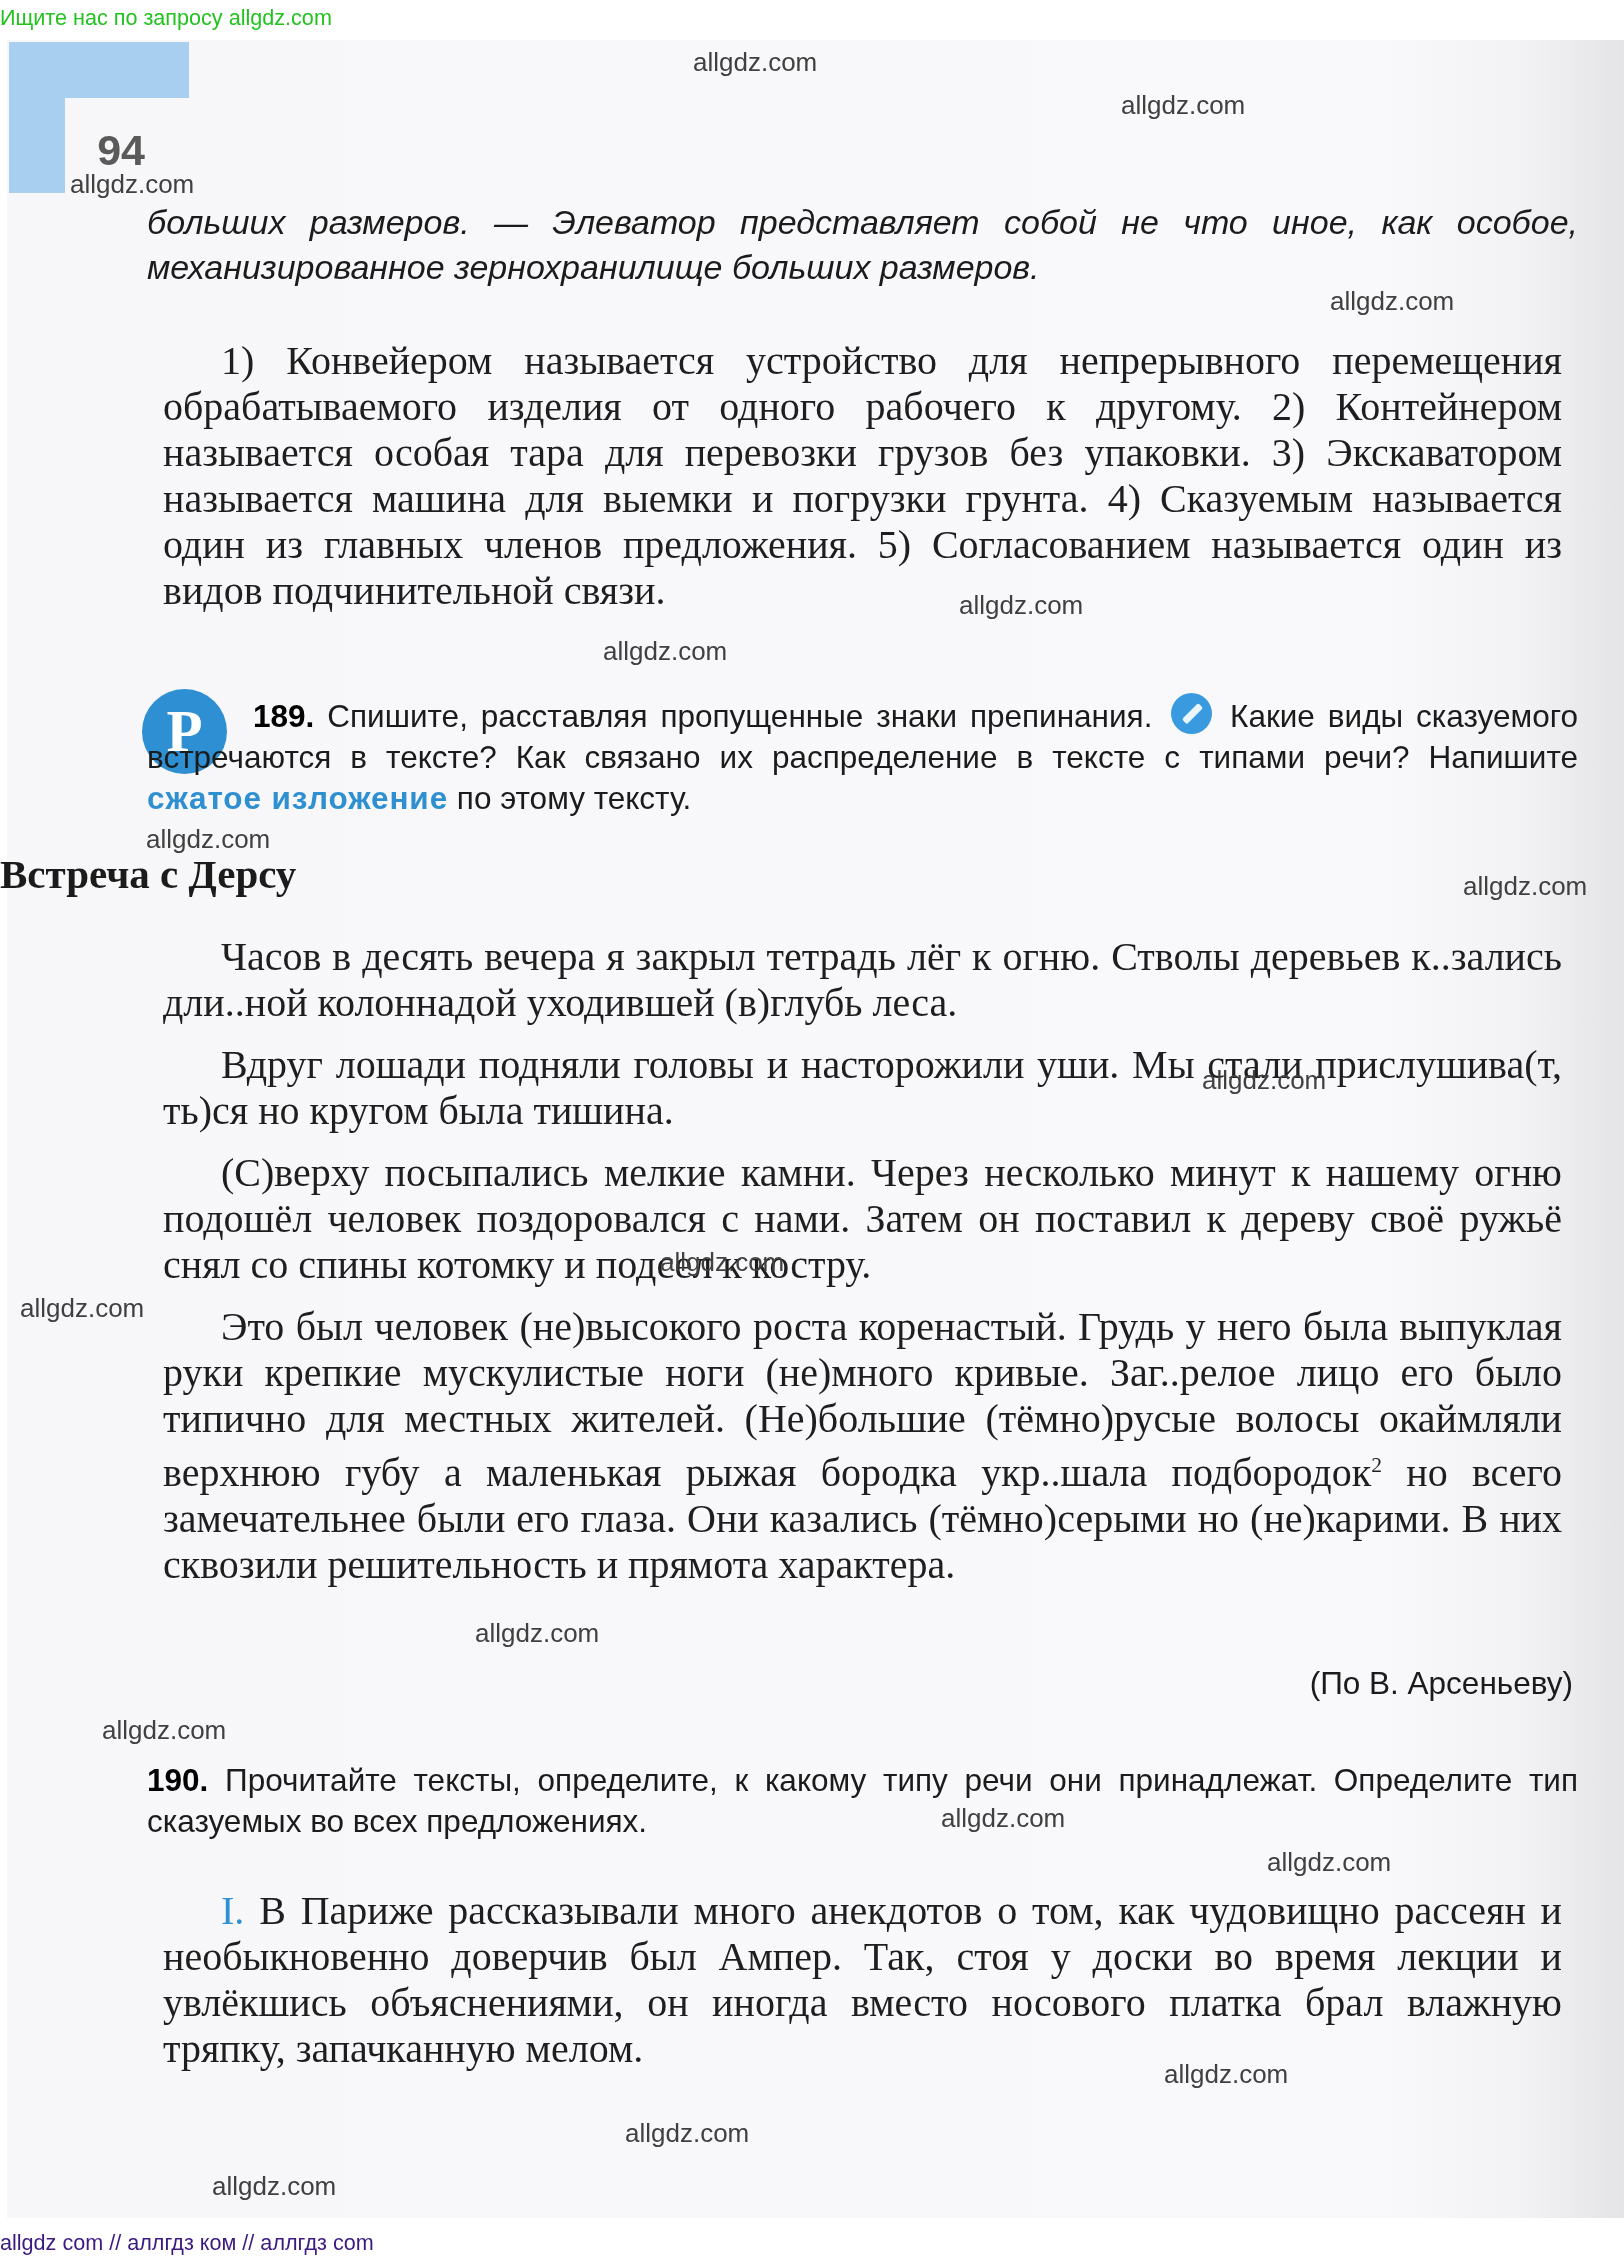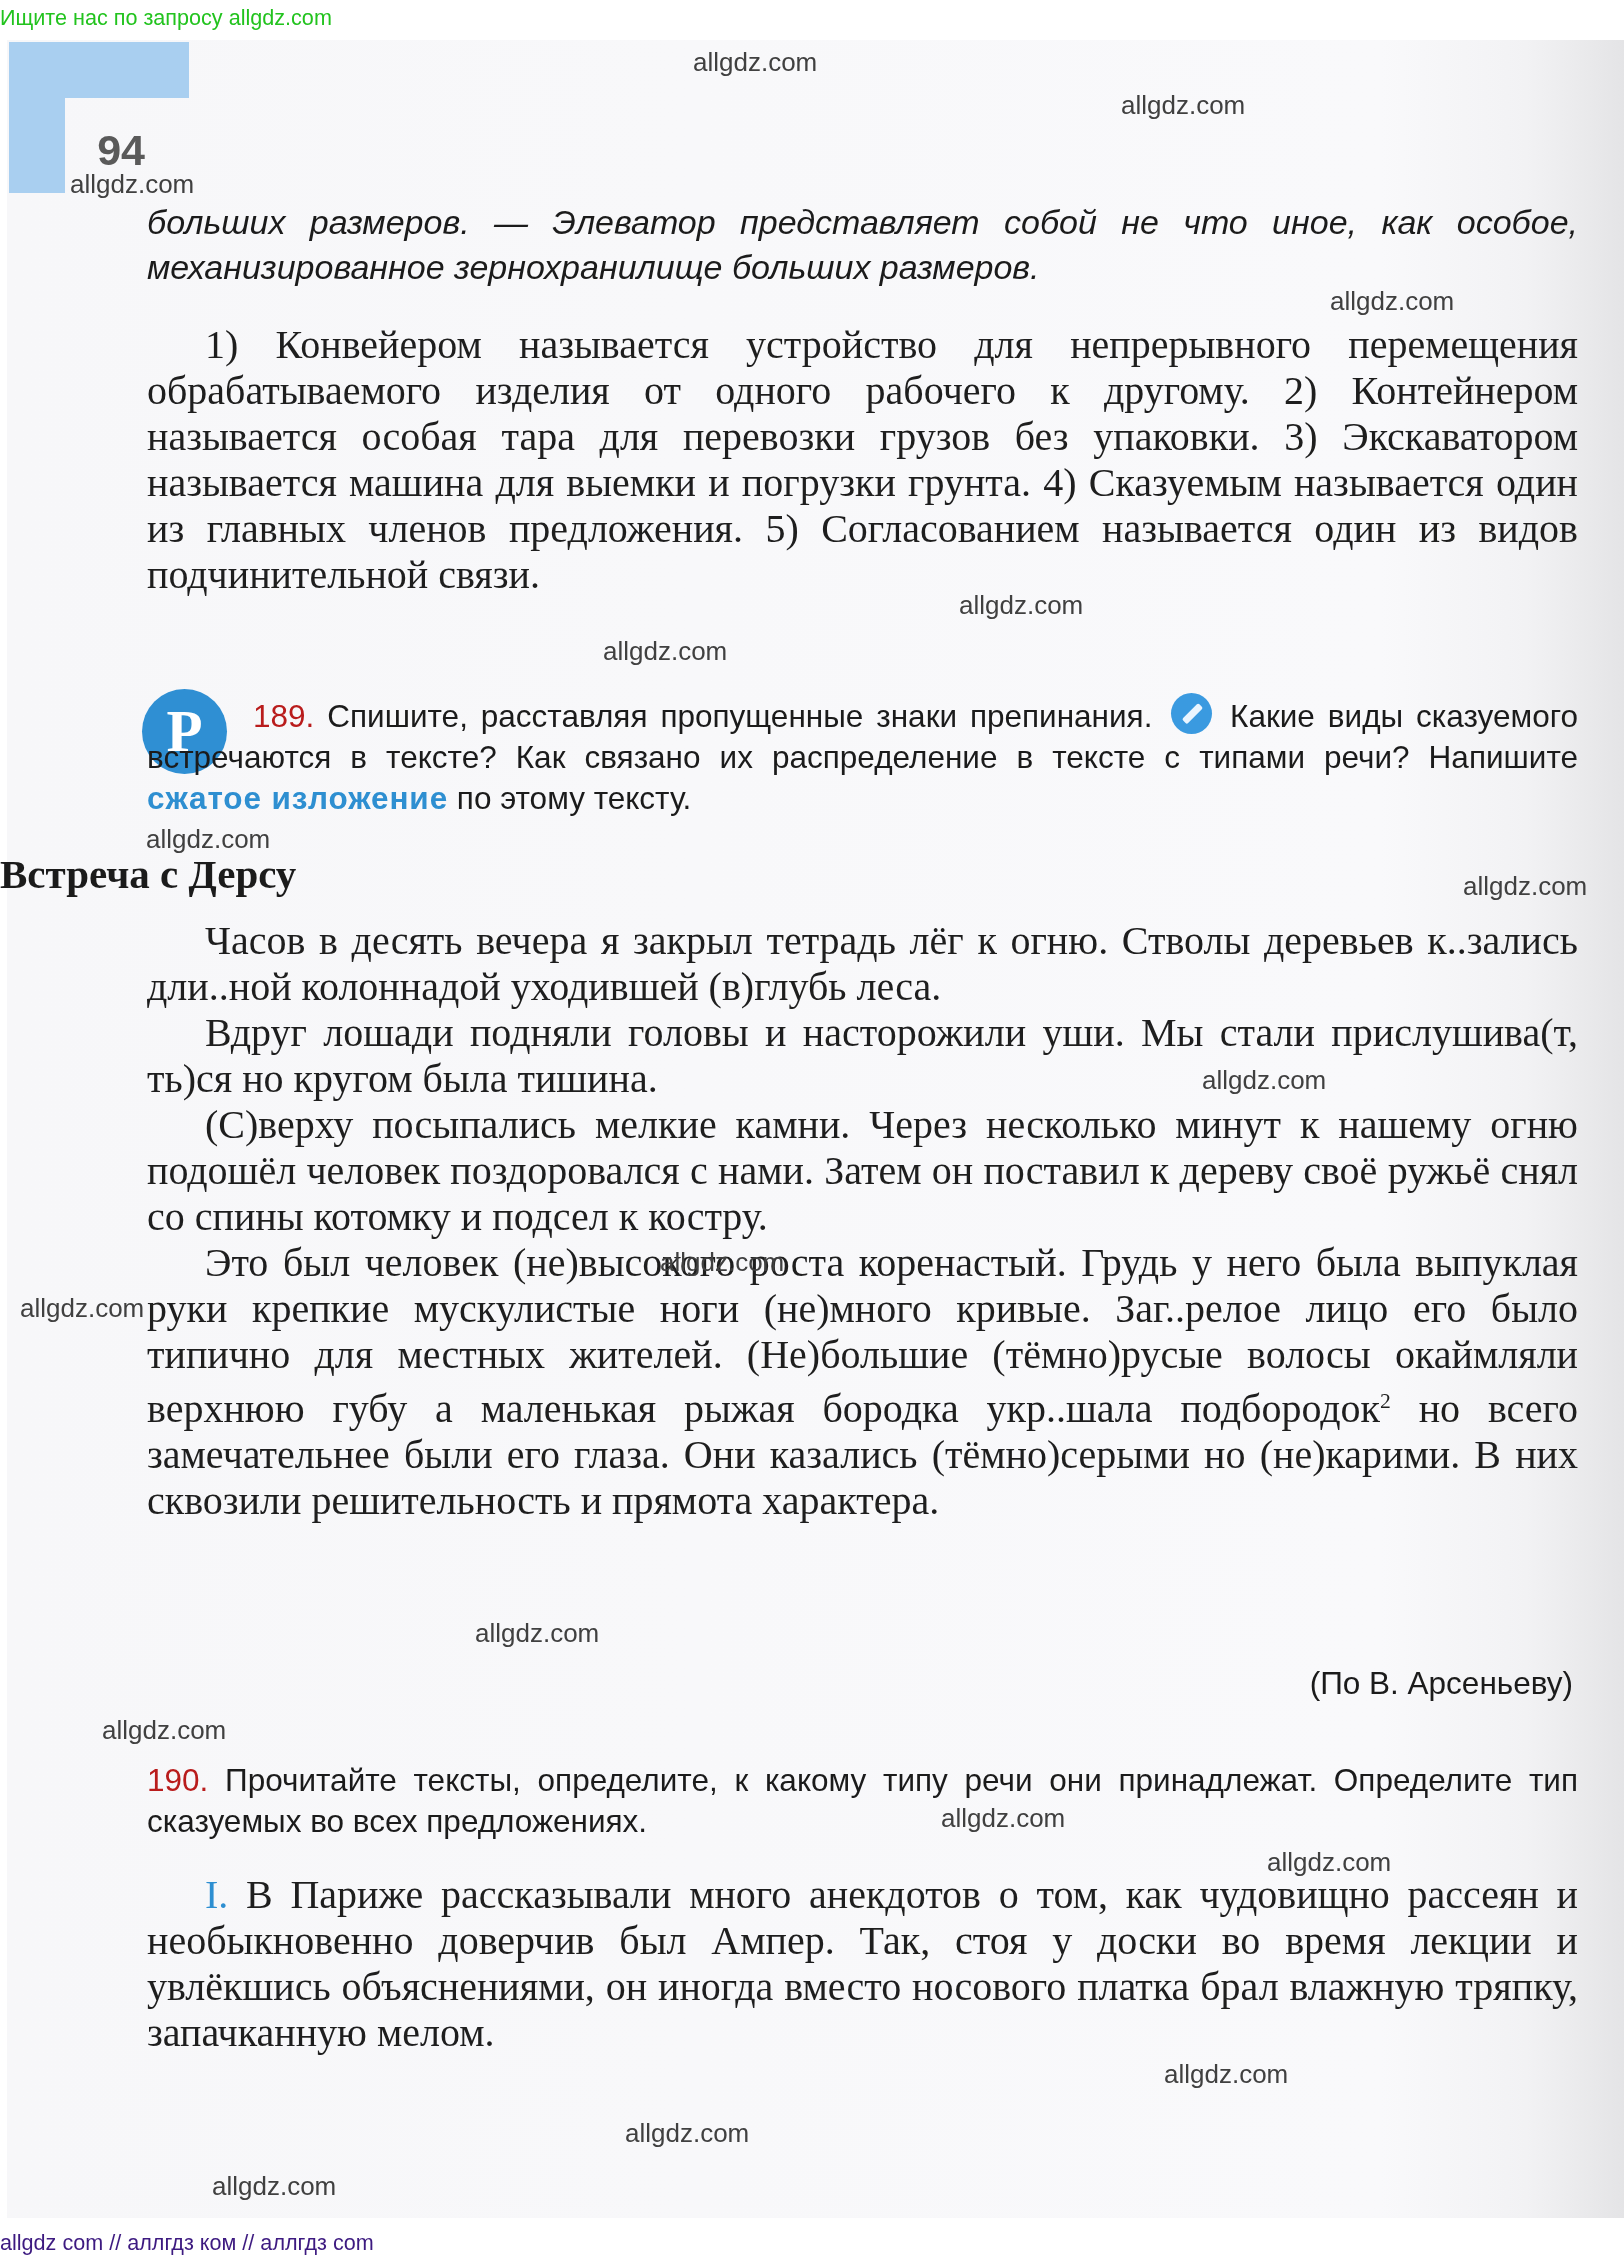--- a/index.html
+++ b/index.html
@@ -5,23 +5,23 @@
   html, body { margin: 0; padding: 0; }
   body { width: 1625px; height: 2266px; position: relative; background: #ffffff; overflow: hidden; font-family: "Liberation Sans", sans-serif; color: #1b1b1b; }
   .banner { position: absolute; top: 0; left: 0; width: 1602px; height: 40px; text-align: left; font-size: 21.6px; line-height: 36px; color: #22c31e; font-family: "Liberation Sans", sans-serif; }
   .page { position: absolute; left: 7.2px; top: 40px; width: 1617px; height: 2178px; background: linear-gradient(90deg, #f7f7f9 0%, #f9f9fb 85%, #f2f2f4 94%, #e4e4e6 100%); text-align: right; }
   .corner-top { position: absolute; left: 1.8px; top: 1.8px; width: 180px; height: 56px; background: #a9cff0; }
   .corner-side { position: absolute; left: 1.8px; top: 54px; width: 56px; height: 99px; background: #a9cff0; }
   .page-num { position: absolute; left: 90px; top: 86px; font-size: 43px; font-weight: bold; color: #5a5a5a; font-family: "Liberation Sans", sans-serif; }
   .wm { position: absolute; font-size: 26px; color: #404040; font-family: "Liberation Sans", sans-serif; white-space: nowrap; }
   .italic-block { position: absolute; left: 147px; top: 200px; width: 1431px; font-style: italic; font-size: 34px; line-height: 45px; text-align: justify; text-align-last: left; font-family: "Liberation Sans", sans-serif; }
   .serif-block { position: absolute; left: 147px; width: 1431px; font-family: "Liberation Serif", "DejaVu Serif", serif; font-size: 40px; line-height: 46px; text-align: justify; color: #1e1e1e; }
-  .serif-block p { margin: 0; text-indent: 58px; }
+  .serif-block p { margin: 16px; text-indent: 58px; }
   .task { position: absolute; left: 147px; width: 1431px; font-size: 31.5px; line-height: 41px; text-align: justify; font-family: "Liberation Sans", sans-serif; }
-  .task-num { color: #b91c1c; font-weight: normal; }
+  .task-num { color: #000000; font-weight: bold; }
   .blue-em { color: #2e8fd1; font-weight: bold; letter-spacing: 0.9px; }
   .badge-p { position: absolute; left: 142px; top: 689px; width: 85px; height: 85px; border-radius: 50%; background: #2f8fd3; color: #fff; font-family: "Liberation Serif", serif; font-weight: bold; font-size: 59px; line-height: 85px; text-align: center; }
   .pencil { display: inline-block; width: 41px; height: 41px; border-radius: 50%; background: #3a9ae0; vertical-align: -7.2px; margin: 0 5.4px; position: relative; }
   .pencil::before { content: ""; position: absolute; left: 10px; top: 17px; width: 23.4px; height: 7.2px; background: #eaf5ff; transform: rotate(-45deg); border-radius: 1.8px; }
   .story-title { position: absolute; left: 0; width: 1301px; top: 850px; font-family: "Liberation Serif", serif; font-weight: bold; font-size: 41px; }
   .source { position: absolute; right: 52px; top: 1665px; font-size: 31.5px; font-family: "Liberation Sans", sans-serif; margin-left: 43px; }
   .roman { color: #2e8fd1; }
   .footer { position: absolute; top: 2230px; left: 0; width: 1625px; text-align: left; font-size: 21.6px; color: #3d1a80; font-family: "Liberation Sans", sans-serif; }
   sup { font-size: 21.6px; }
 </style>

